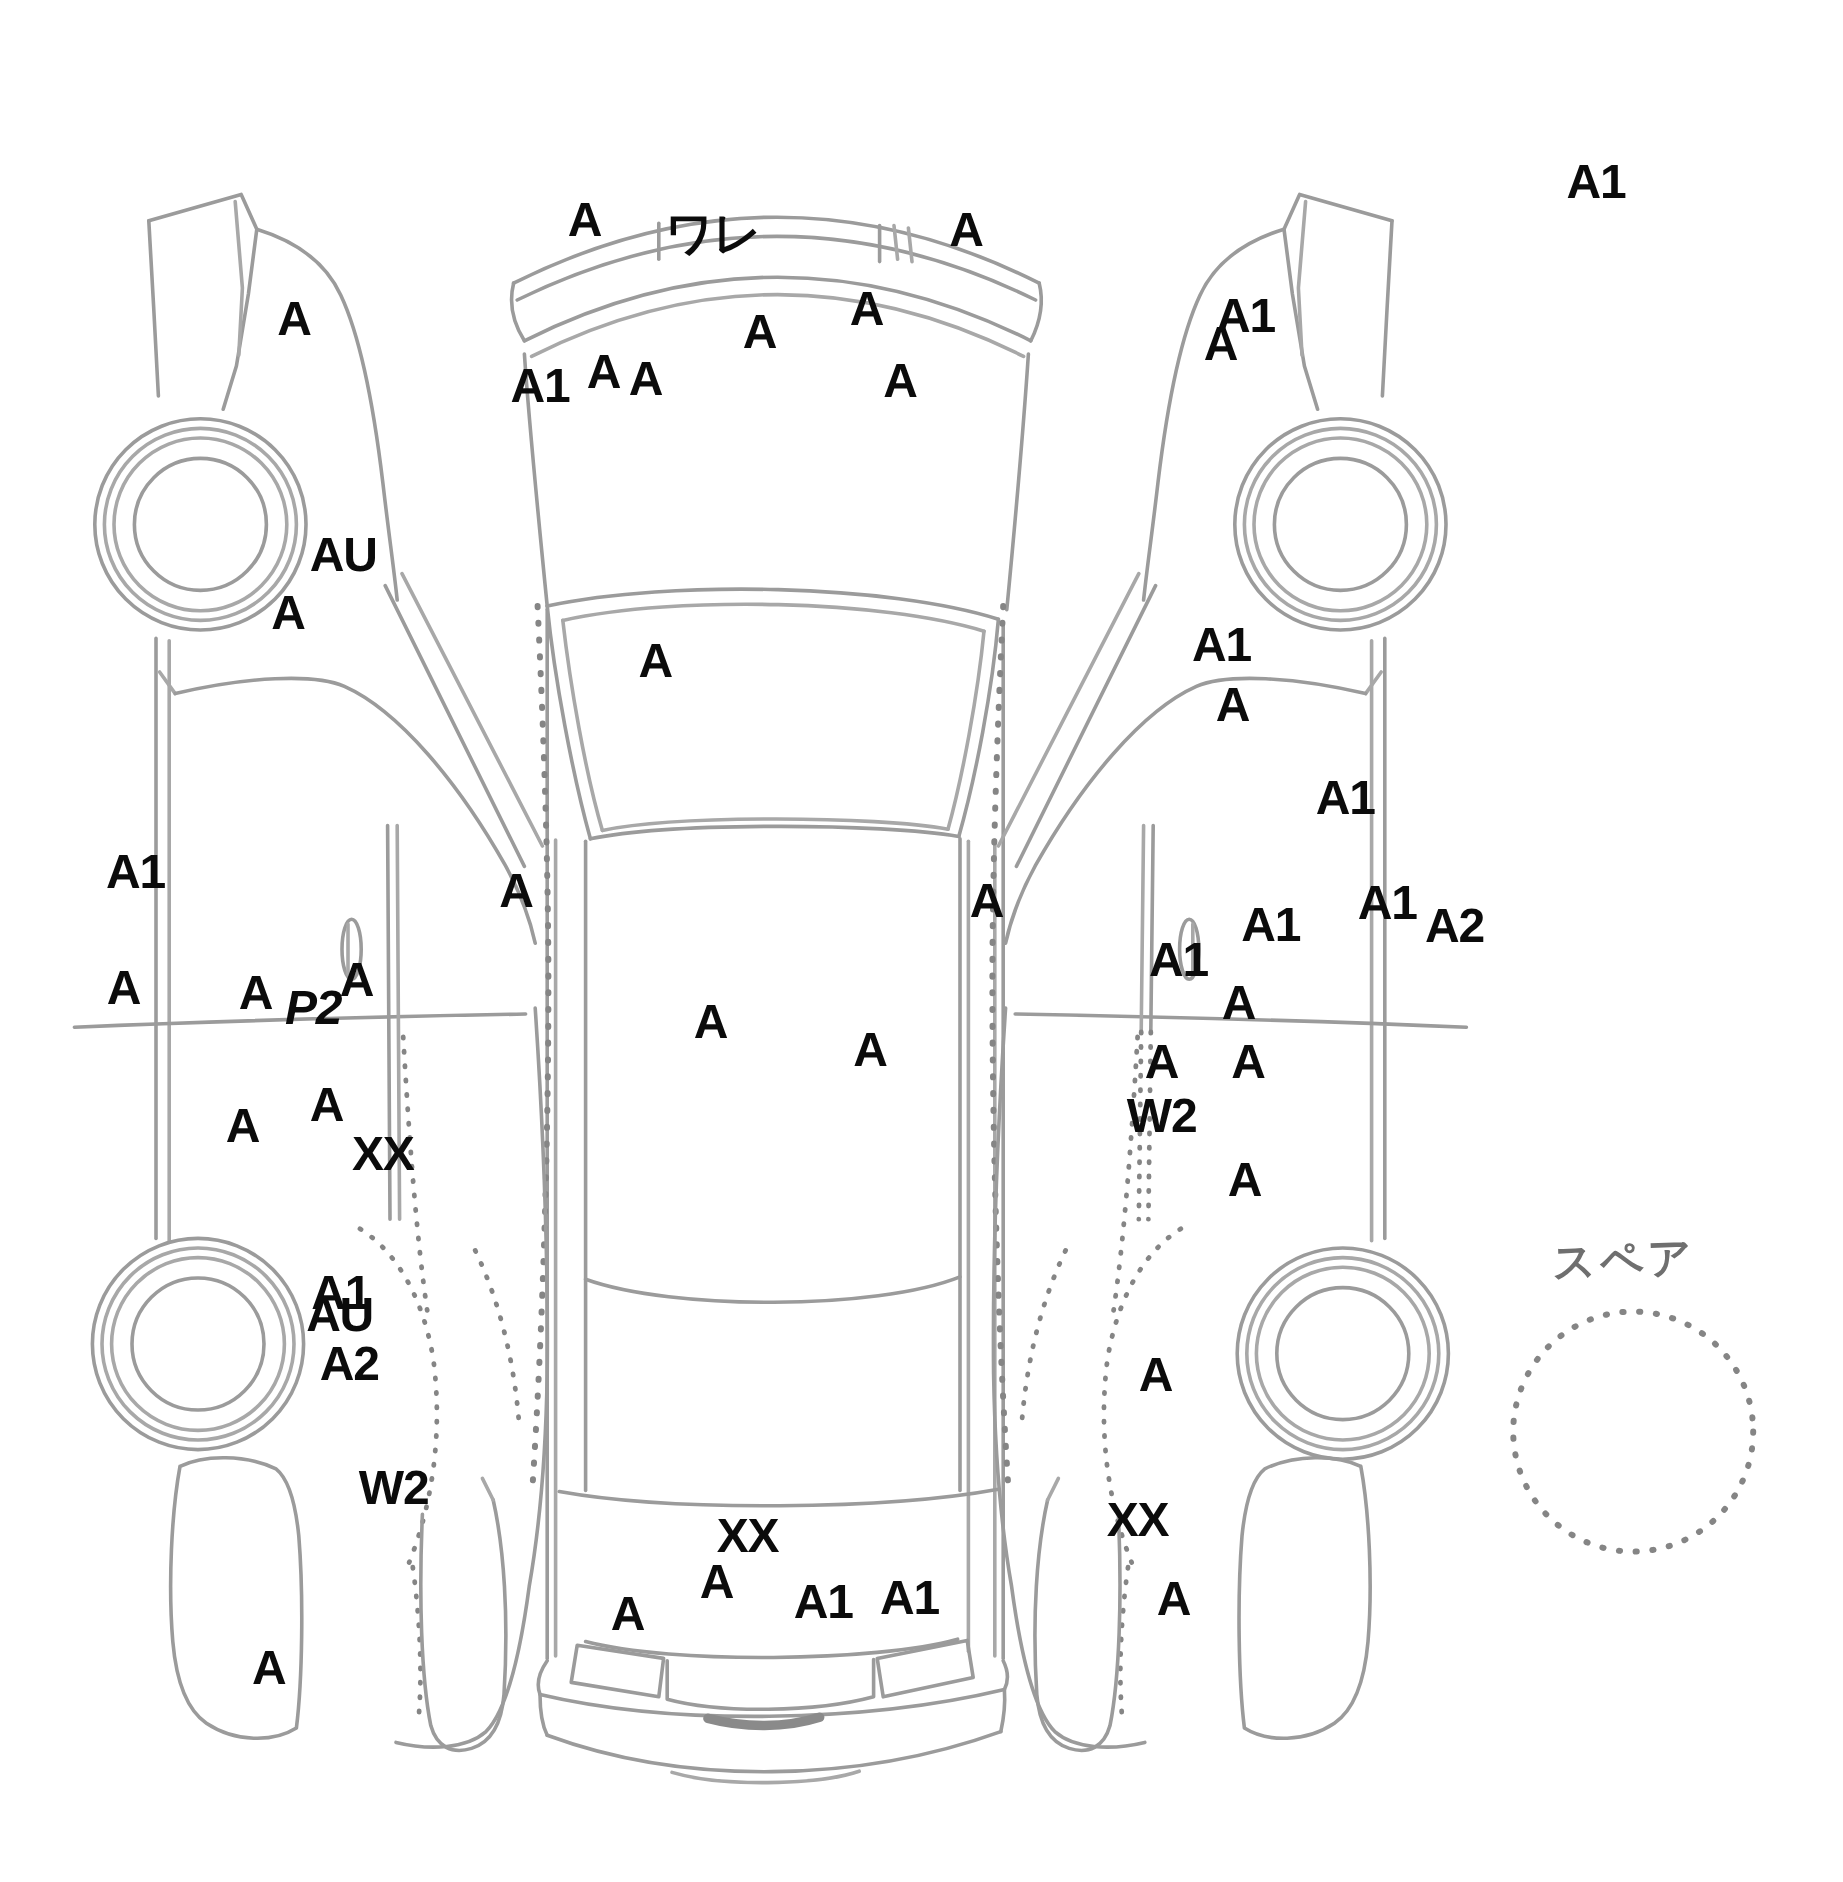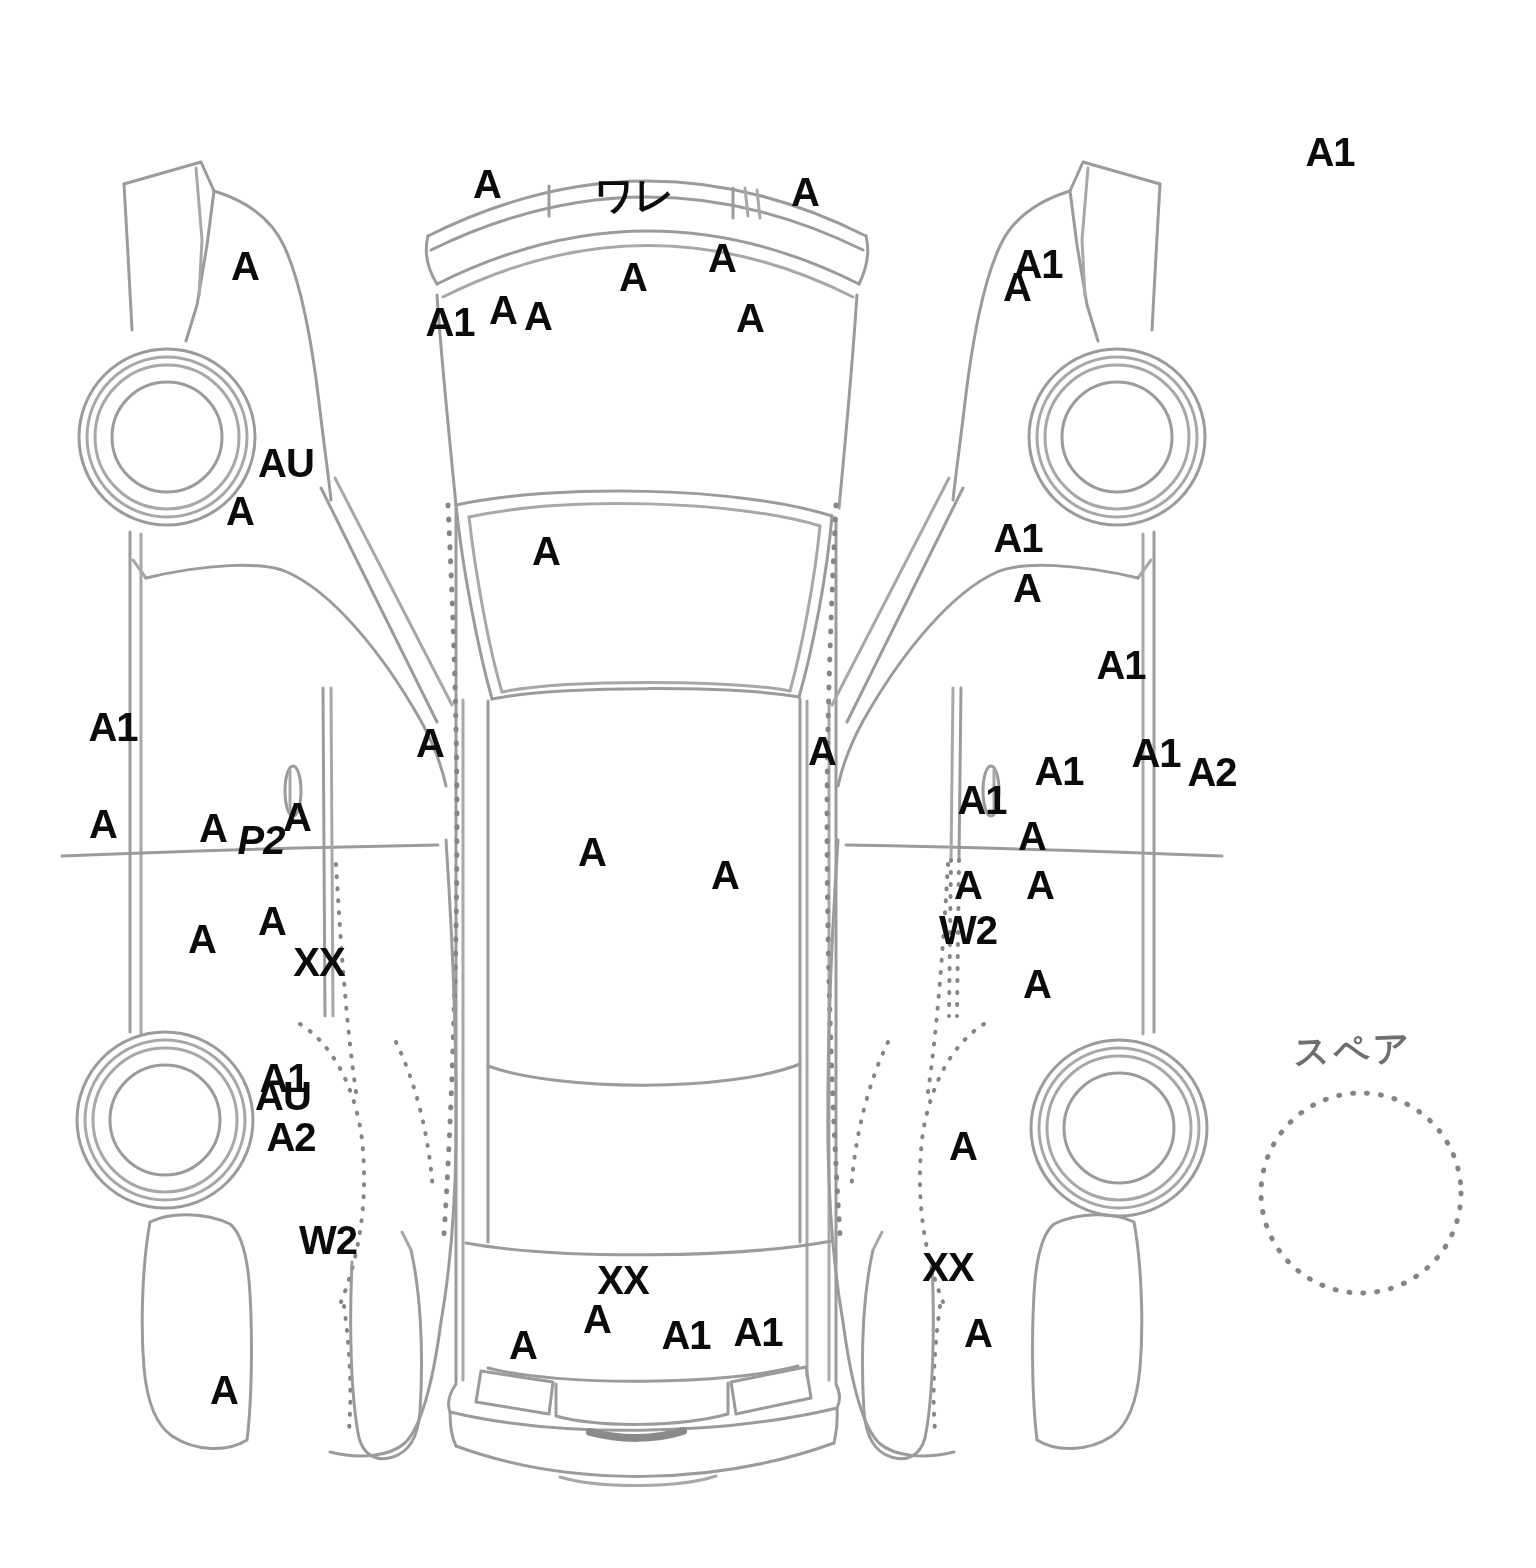--- a/index.html
+++ b/index.html
@@ -195,21 +195,21 @@
     <g>
       <circle class="dots" cx="1361" cy="1193" r="100"></circle>
     </g>
   </svg>
 
   <div class="spare-caption" style="left: 1353px; top: 1050px;">スペア</div>
 
   <div id="labels">
       <div class="mark" style="left: 1330px; top: 152px;">A1</div>
       <div class="mark" style="left: 487px; top: 184px;">A</div>
-      <div class="mark" style="left: 594px; top: 195px; margin-left: 40px;">ワレ</div>
+      <div class="mark" style="left: 594px; top: 195px;">ワレ</div>
       <div class="mark" style="left: 805px; top: 192px;">A</div>
       <div class="mark" style="left: 245px; top: 266px;">A</div>
       <div class="mark" style="left: 722px; top: 258px;">A</div>
       <div class="mark" style="left: 1038px; top: 264px;">A1</div>
       <div class="mark" style="left: 633px; top: 277px;">A</div>
       <div class="mark" style="left: 1017px; top: 287px;">A</div>
       <div class="mark" style="left: 503px; top: 310px;">A</div>
       <div class="mark" style="left: 538px; top: 316px;">A</div>
       <div class="mark" style="left: 450px; top: 322px;">A1</div>
       <div class="mark" style="left: 750px; top: 318px;">A</div>

